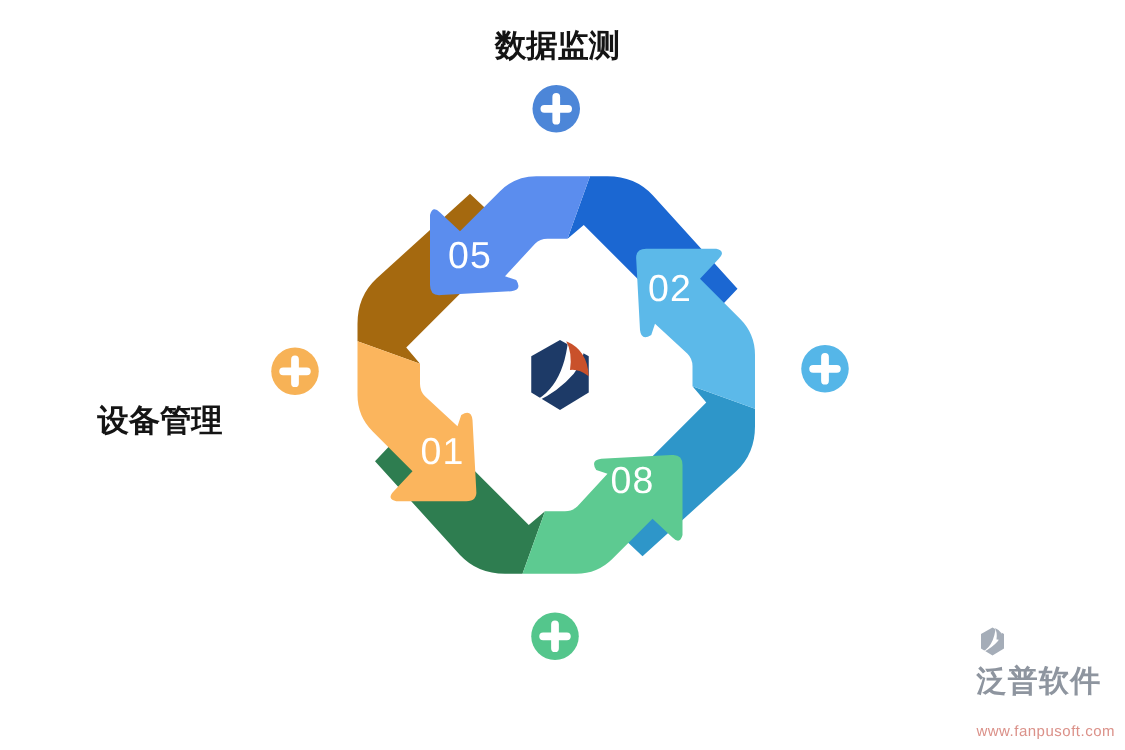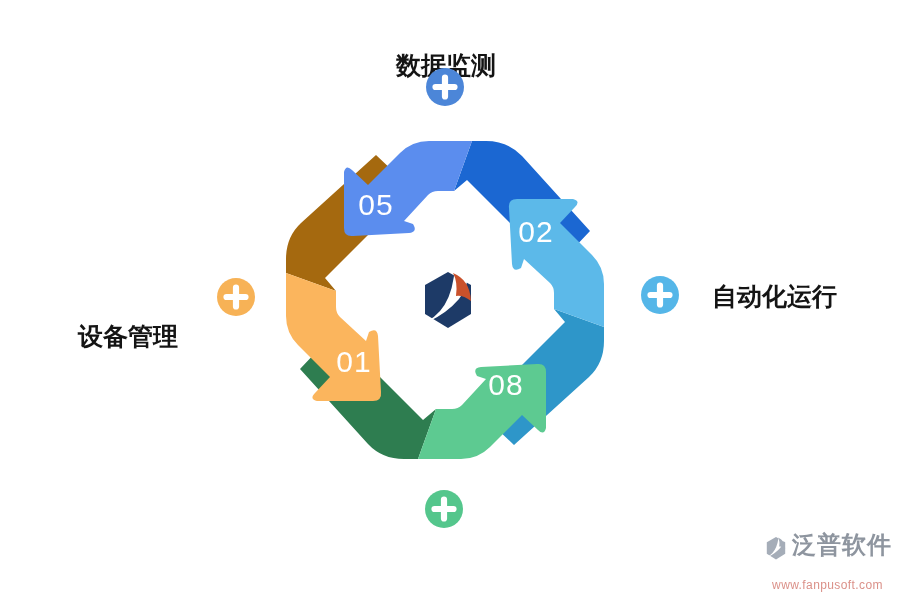--- a/index.html
+++ b/index.html
@@ -19,21 +19,21 @@
     color:#141414;font-size:25px;font-weight:700;white-space:nowrap;
   }
   .node-label.left-anchor{transform:translate(0,-50%);}
   .plus{
     position:absolute;transform:translate(-50%,-50%);
     width:40px;height:40px;cursor:pointer;
   }
   .wm{
     position:absolute;right:8px;bottom:8px;text-align:right;
   }
-  .wm-row{display:flex;align-items:flex-end;justify-content:flex-end;gap:3px;}
+  .wm-row{display:flex;align-items:flex-start;justify-content:flex-end;gap:3px;flex-direction:column;}
   .wm-brand{font-size:24px;font-weight:700;color:#8e959f;letter-spacing:1px;}
   .wm-url{font-size:12px;color:#db9189;letter-spacing:0.4px;text-align:center;margin-top:17px;}
 </style>
 </head>
 <body>
 
 <div class="stage">
 
   <svg class="ring-svg" width="900" height="600" viewBox="0 0 900 600">
     <defs>
@@ -62,31 +62,30 @@
       <use href="#lg-sail" fill="#ffffff"></use>
       <use href="#lg-lobe" fill="#c9512b"></use>
     </g>
   </svg>
 
   <div class="num" style="left:376px;top:205px;">05</div>
   <div class="num" style="left:536px;top:232px;text-align:center;">02</div>
   <div class="num" style="left:506px;top:385px;">08</div>
   <div class="num" style="left:354px;top:362px;">01</div>
 
-  <div class="node-label" style="left:446px;top:36px;margin-top:29px;">数据监测</div>
+  <div class="node-label" style="left:446px;top:36px;">数据监测</div>
   <svg class="plus" style="left:445px;top:87px;" viewBox="0 0 40 40">
     <circle cx="20" cy="20" r="19" fill="#4c86d8"></circle>
     <path d="M 20 10.5 V 29.5 M 10.5 20 H 29.5" stroke="#ffffff" stroke-width="6.2" stroke-linecap="round" fill="none"></path>
   </svg>
 
   <svg class="plus" style="left:660px;top:295px;" viewBox="0 0 40 40">
     <circle cx="20" cy="20" r="19" fill="#55b6e8"></circle>
     <path d="M 20 10.5 V 29.5 M 10.5 20 H 29.5" stroke="#ffffff" stroke-width="6.2" stroke-linecap="round" fill="none"></path>
   </svg>
-  <div class="node-label left-anchor" style="left:712px;top:296px;">自动化运行</div>
 
   <svg class="plus" style="left:444px;top:509px;" viewBox="0 0 40 40">
     <circle cx="20" cy="20" r="19" fill="#54c68c"></circle>
     <path d="M 20 10.5 V 29.5 M 10.5 20 H 29.5" stroke="#ffffff" stroke-width="6.2" stroke-linecap="round" fill="none"></path>
   </svg>
 
   <div class="node-label" style="left:128px;top:296px;margin-top:40px;">设备管理</div>
   <svg class="plus" style="left:236px;top:297px;" viewBox="0 0 40 40">
     <circle cx="20" cy="20" r="19" fill="#f7b256"></circle>
     <path d="M 20 10.5 V 29.5 M 10.5 20 H 29.5" stroke="#ffffff" stroke-width="6.2" stroke-linecap="round" fill="none"></path>

